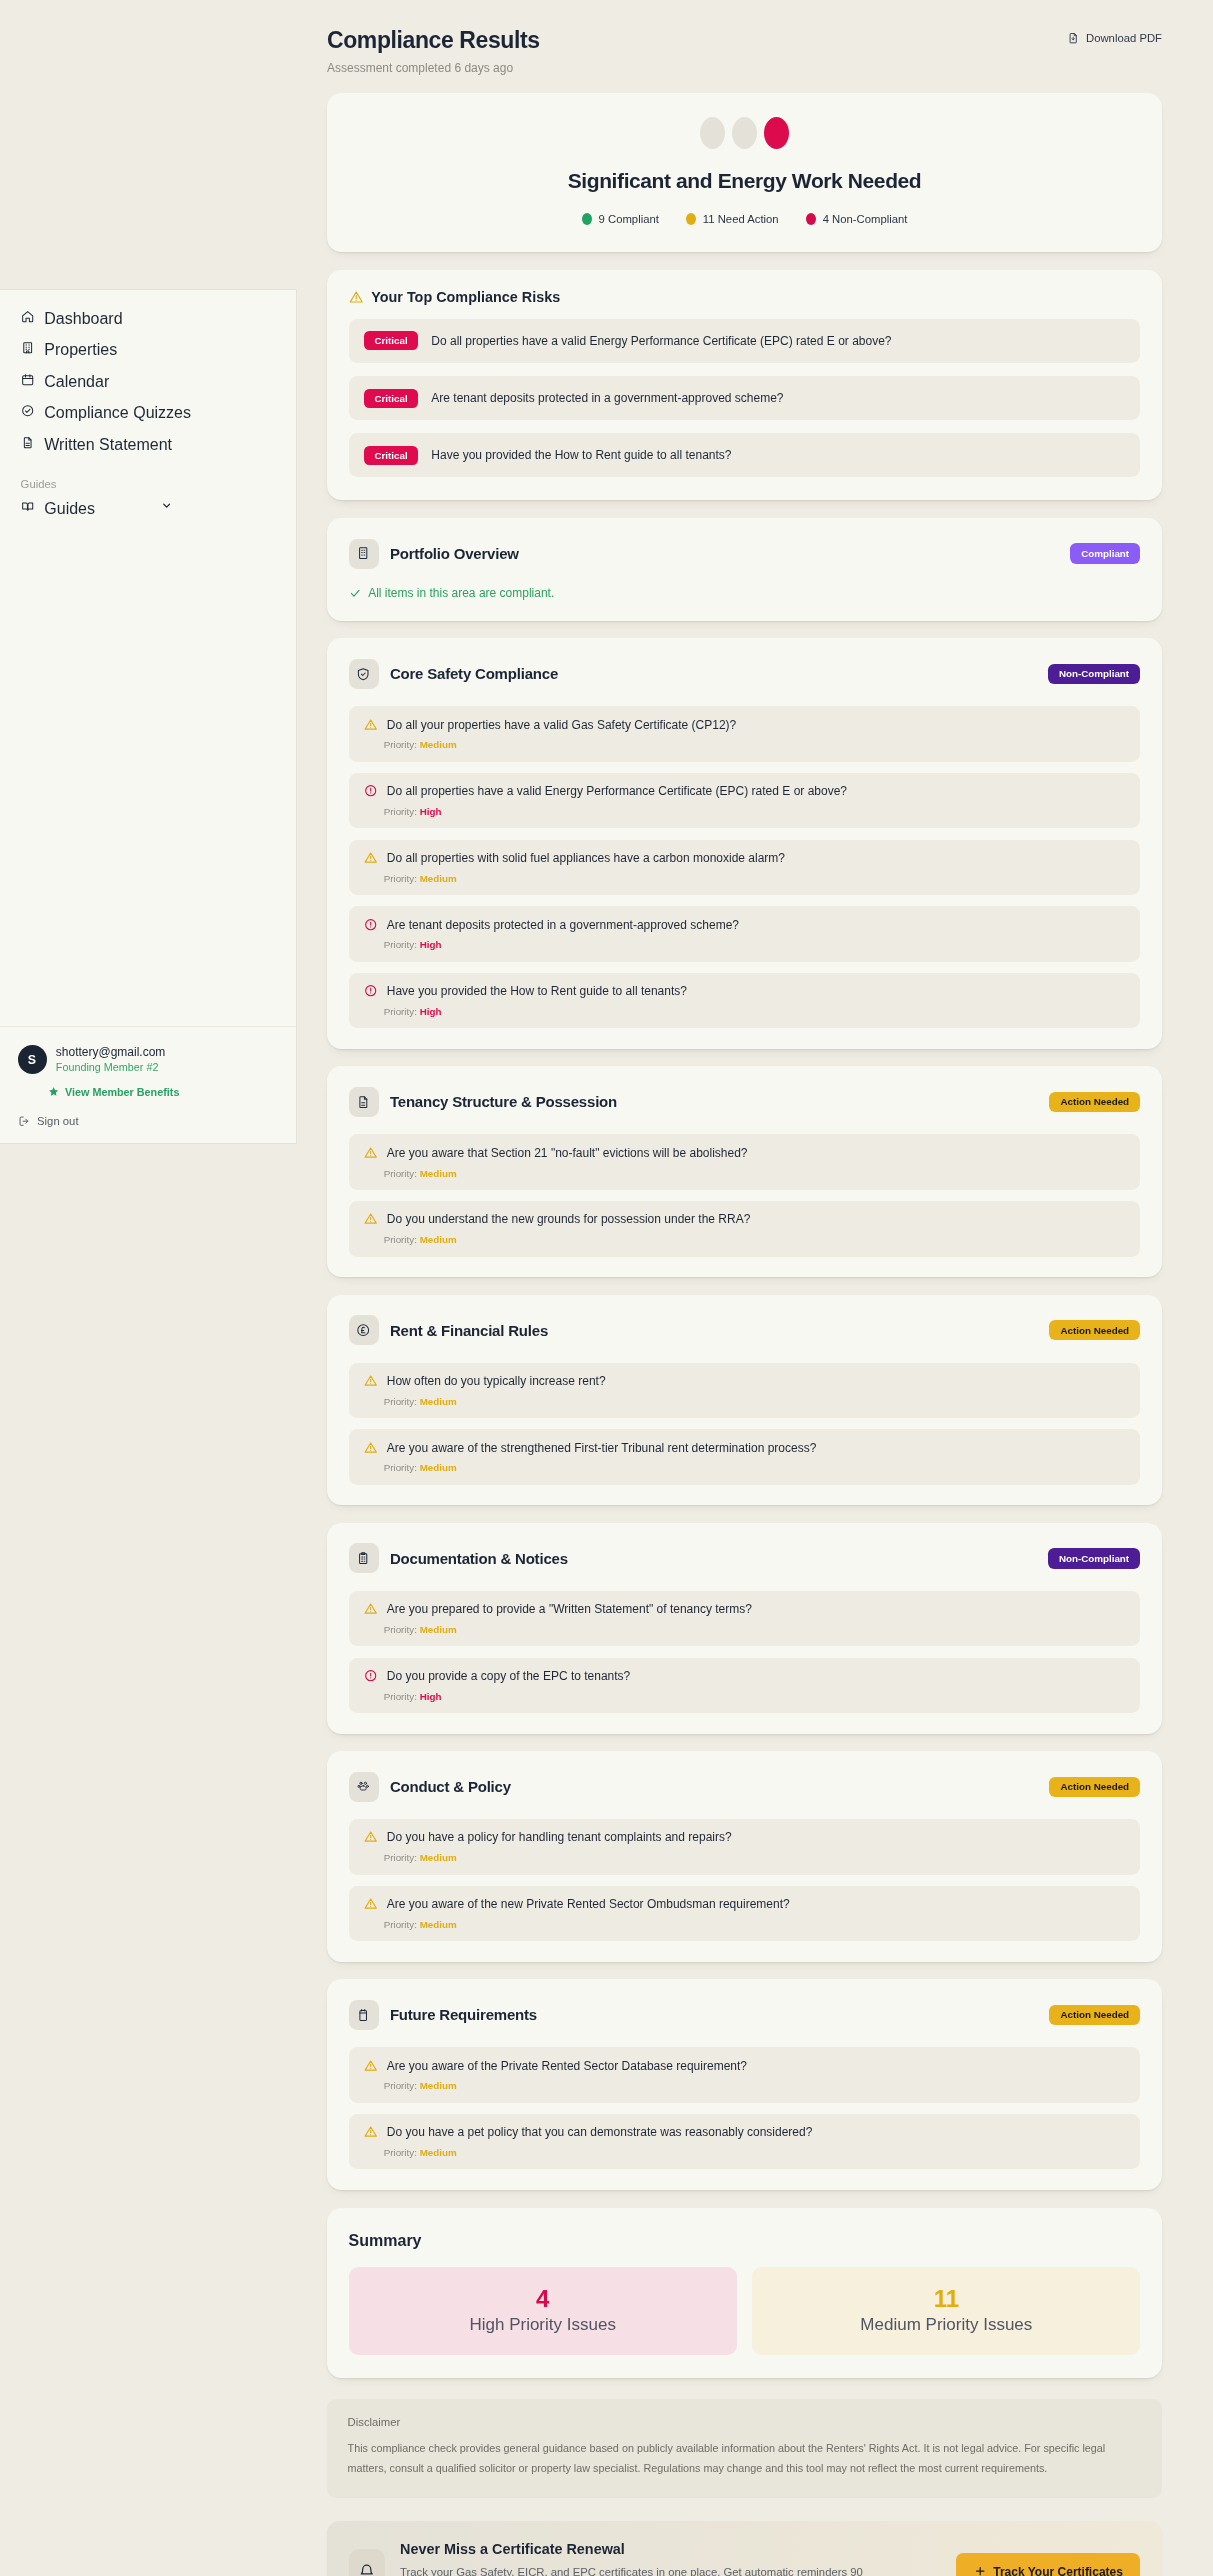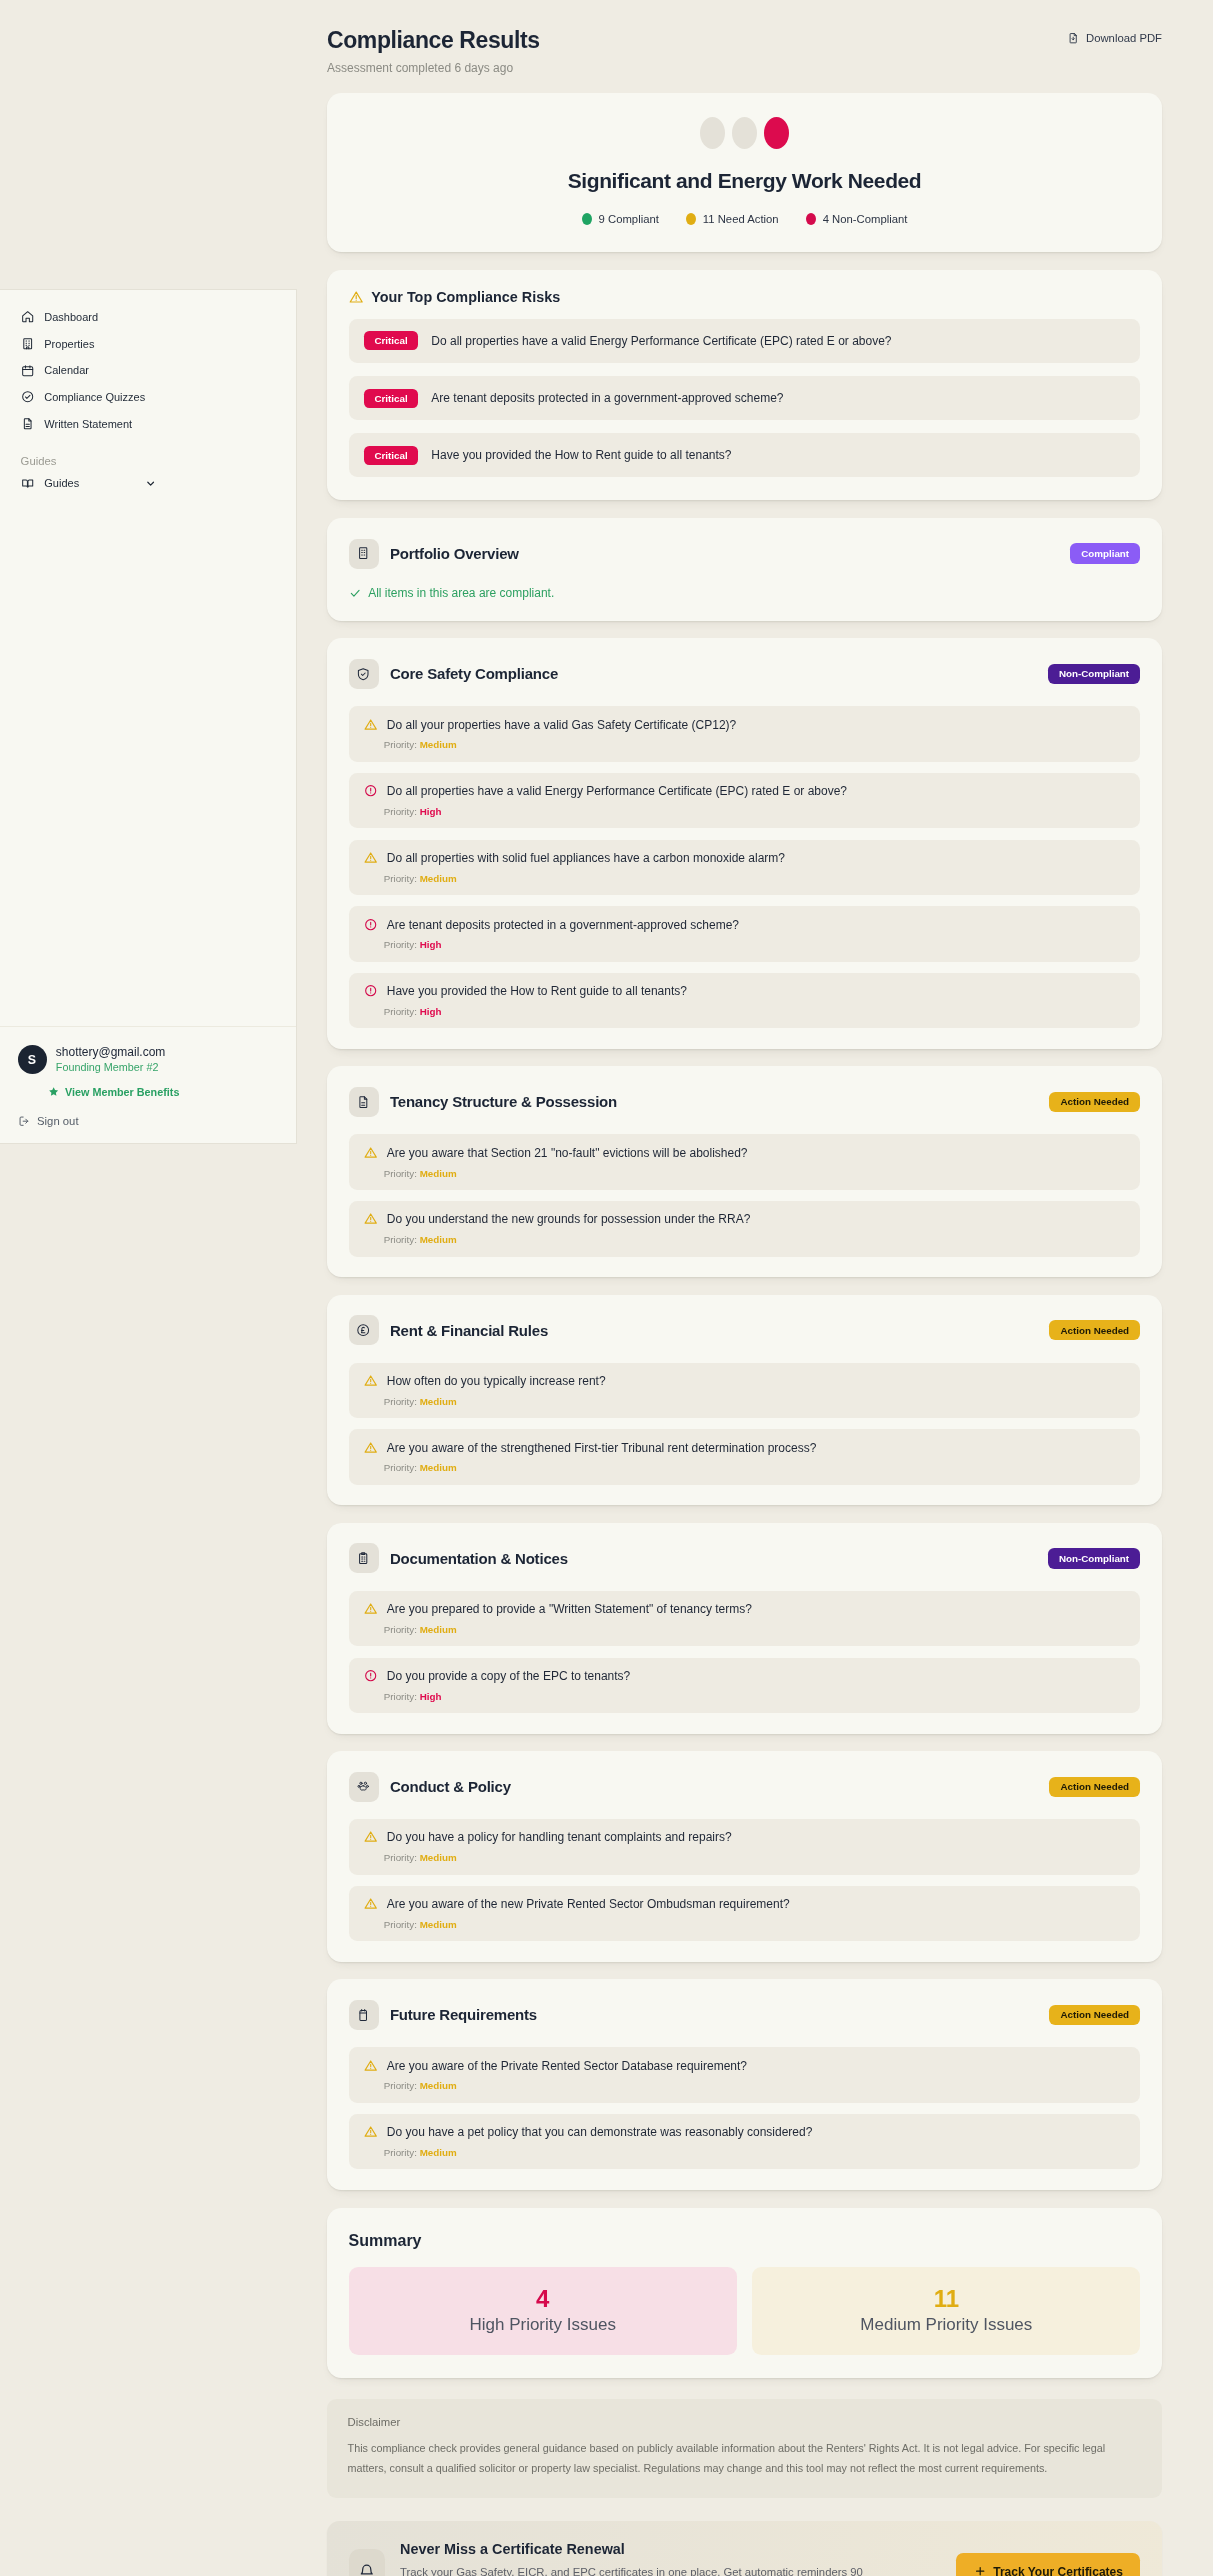--- a/index.html
+++ b/index.html
@@ -32,23 +32,23 @@
     width: 28px; height: 30px; flex: none; position: relative;
   }
   .brand-name {
     font-size: 18.5px; font-weight: 800; color: #1b2432; letter-spacing: -0.3px;
     white-space: nowrap;
   }
   .brand-name .kit { color: #e8a33d; }
 
   .nav-group { padding: 13.4px 0 0 0; }
   .nav-item {
-    display: flex; align-items: center; gap: 10.3px;
+    display: flex; align-items: flex-start; gap: 10.3px;
     padding: 6.7px 12.4px 6.7px 20.6px;
-    font-size: 11px; color: #1f2835; cursor: pointer;
+    font-size: 16px; color: #1f2835; cursor: pointer;
   }
   .nav-item .lbl { white-space: nowrap; }
   .nav-ico { width: 13.4px; height: 13.4px; flex: none; display:block; }
   .nav-section-label {
     padding: 17.5px 0 3.1px 20.6px;
     font-size: 11.3px; color: #9b9b93; font-weight: 500;
   }
   .nav-item.has-chevron { justify-content: flex-start; }
   .nav-item .chev { margin-left: 56px; width: 11.3px; height: 11.3px; }
 

